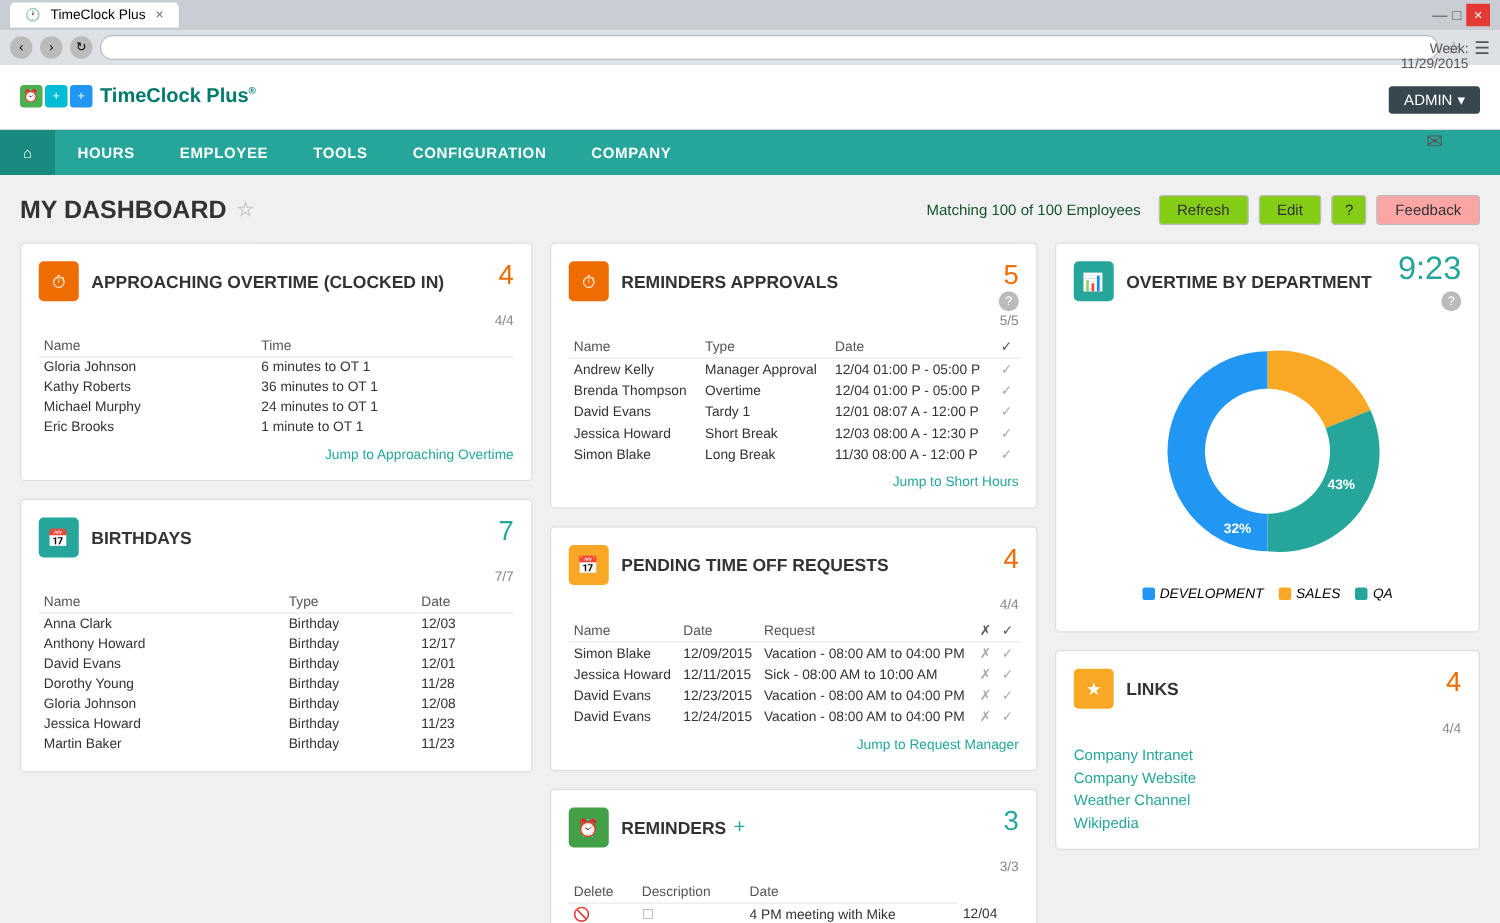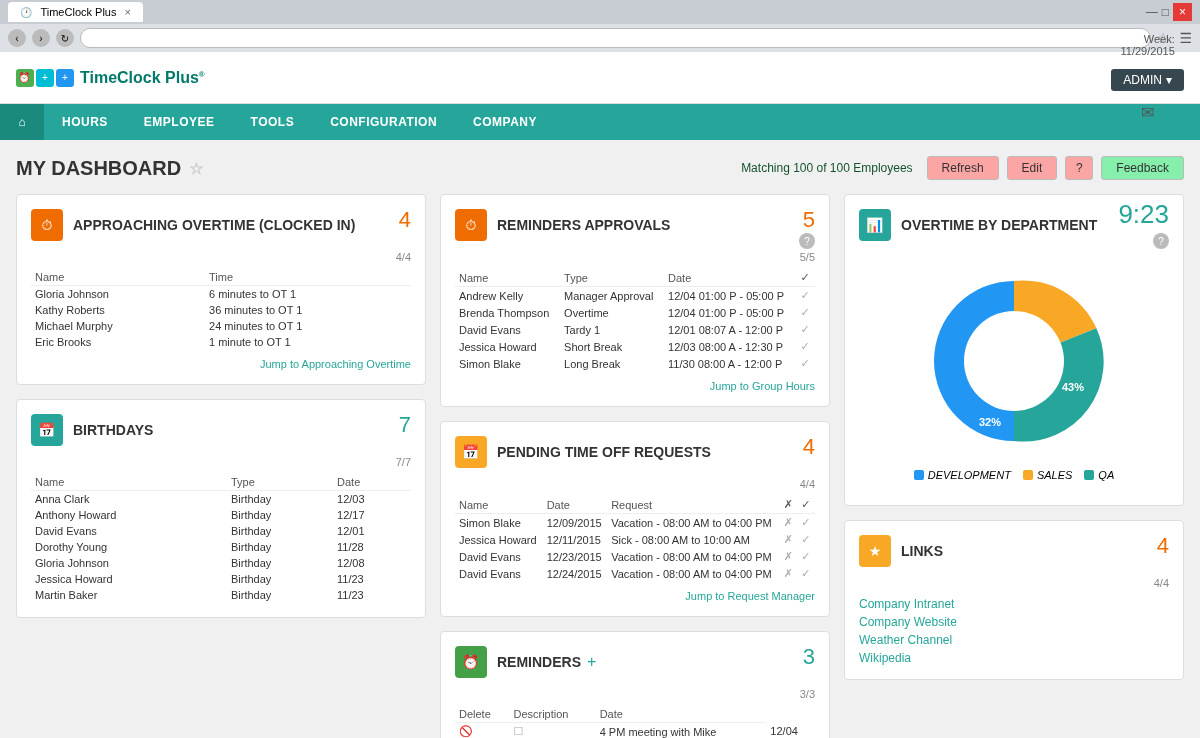--- a/index.html
+++ b/index.html
@@ -38,23 +38,23 @@
 
     
     .main-content { padding: 16px; }
 
     
     .dash-header { display: flex; align-items: center; justify-content: space-between; margin-bottom: 14px; }
     .dash-title { display: flex; align-items: center; gap: 8px; font-size: 20px; font-weight: bold; color: #333; }
     .dash-star { color: #ccc; font-size: 16px; cursor: pointer; }
     .dash-controls { display: flex; align-items: center; gap: 8px; }
     .match-text { font-size: 12px; color: #14532d; margin-right: 6px; }
-    .dash-btn { border: 1px solid #bbb; background: #fca5a5; padding: 4px 14px; border-radius: 3px; font-size: 12px; cursor: pointer; color: #333; }
+    .dash-btn { border: 1px solid #bbb; background: #84cc16; padding: 4px 14px; border-radius: 3px; font-size: 12px; cursor: pointer; color: #333; }
     .dash-btn.help { width: 28px; padding: 4px 6px; text-align: center; }
-    .dash-btn.feedback { background: #86efac; }
+    .dash-btn.feedback { background: #fca5a5; }
 
     
     .dashboard-grid { display: grid; grid-template-columns: 410px 1fr 340px; gap: 14px; }
     .left-col { display: flex; flex-direction: column; gap: 14px; }
     .mid-col { display: flex; flex-direction: column; gap: 14px; }
     .right-col { display: flex; flex-direction: column; gap: 14px; }
 
     
     .card { background: white; border: 1px solid #ddd; border-radius: 4px; padding: 14px; position: relative; }
     .card-header { display: flex; align-items: center; gap: 10px; margin-bottom: 10px; }
@@ -321,21 +321,21 @@
                 <td style="color:#aaa;">✓</td>
               </tr>
               <tr>
                 <td>Simon Blake</td>
                 <td>Long Break</td>
                 <td>11/30 08:00 A - 12:00 P</td>
                 <td style="color:#aaa;">✓</td>
               </tr>
             </tbody>
         </table>
-        <a class="card-link">Jump to Group Hours</a>
+        <a class="card-link">Jump to Short Hours</a>
       </div>
 
       <div class="card">
         <div class="card-header">
           <div class="card-icon amber">📅</div>
           <div class="card-title">PENDING TIME OFF REQUESTS</div>
         </div>
         <div class="card-count">4</div>
         <div class="card-subcount">4/4</div>
         <table class="card-table">

